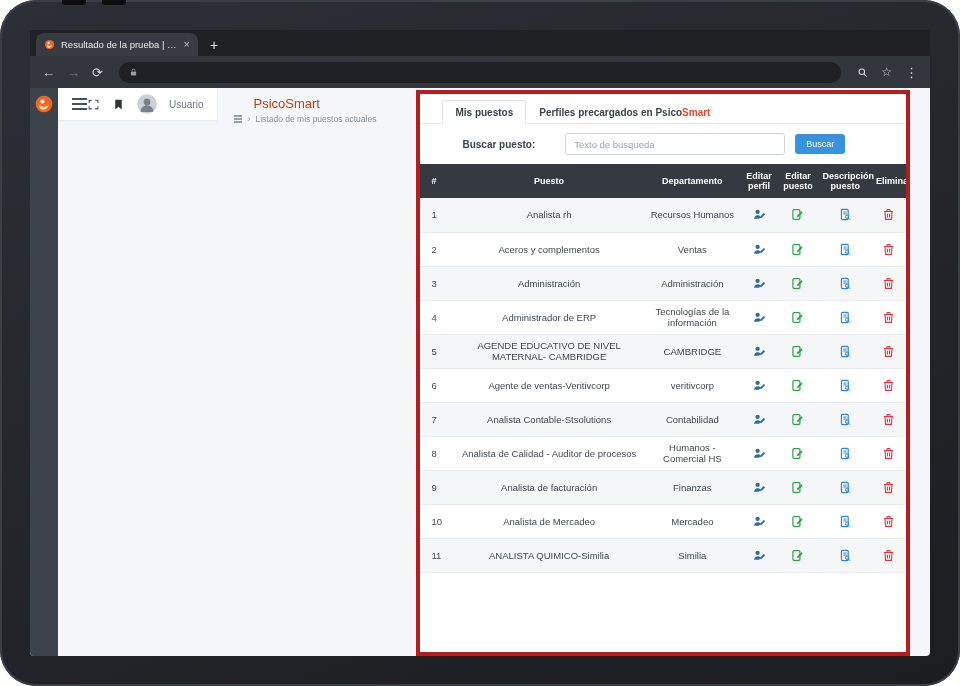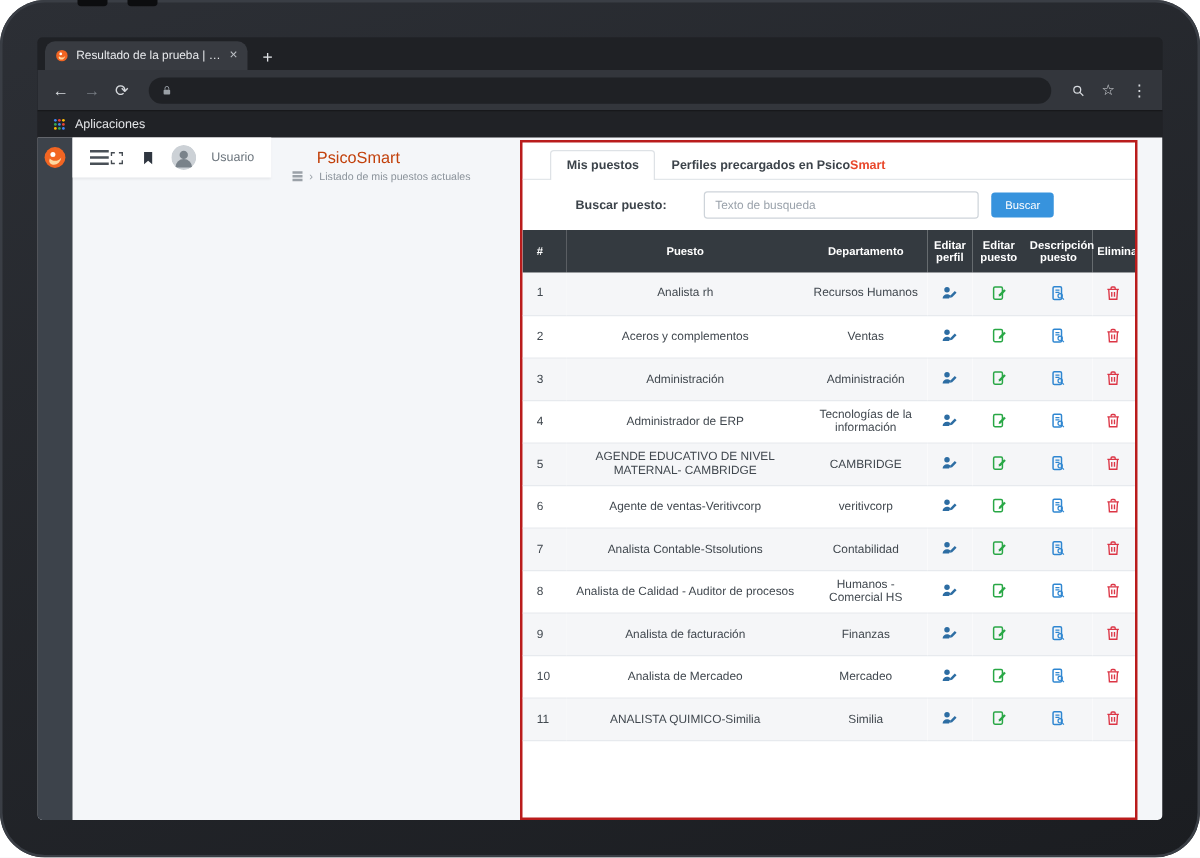--- a/index.html
+++ b/index.html
@@ -46,21 +46,21 @@
 
   .pagehead { display:flex; justify-content:space-between; align-items:flex-start; padding:8px 10px 6px 17px; }
   .ptitle { font-size:13px; font-weight:normal; color:#c2410c;margin-left:19px; }
   .breadcrumb { display:flex; align-items:center; gap:5px; margin-top:3px; color:#8b939b; font-size:8.5px; }
   .bc-lines { display:flex; flex-direction:column; gap:1.5px; width:8px; }
   .bc-lines i { height:1.5px; background:#9aa1a8; display:block; }
   .bc-chev { font-size:9px; color:#9aa1a8; }
   .actions { display:flex; gap:6px; }
   .btn-blue { background:#3793dd; color:#fff; border:none; border-radius:3px; font-size:9px; padding:4px 9px; font-family:inherit; cursor:pointer; white-space:nowrap; }
 
-  .card { background:#fff; border:2px solid #b91c1c; margin:2px 20px 0 30px; flex:1; display:flex; flex-direction:column; min-height:0; overflow:hidden; }
+  .card { background:#fff; border:4px solid #b91c1c; margin:2px 20px 0 30px; flex:1; display:flex; flex-direction:column; min-height:0; overflow:hidden; }
   .navtabs { display:flex; padding:6px 0 0 22px; border-bottom:1px solid #e3e7ea; flex:none; }
   .ctab { font-size:10px; font-weight:bold; color:#3c434a; padding:6px 12px; border:1px solid transparent; border-bottom:none; border-radius:3px 3px 0 0; margin-bottom:-1px; cursor:pointer; }
   .ctab.active { background:#fff; border-color:#dee2e6; box-shadow:0 1px 0 #fff; }
   .brand-smart { color:#e8472b; }
 
   .searchrow { display:flex; align-items:center; margin:9px 0 9px 42px; flex:none; }
   .slabel { font-size:10px; font-weight:bold; color:#3c434a; }
   .sinput { margin-left:30px; width:220px; height:22px; border:1px solid #ced4da; border-radius:3px; font-size:9.5px; padding:0 8px; color:#495057; font-family:inherit; background:#fff; }
   .sinput::placeholder { color:#9aa2ab; }
   .sbtn { margin-left:10px; padding:5px 11px; }
@@ -171,26 +171,20 @@
         </div>
         <div class="tool-right">
           <svg class="ic-sm">
               <use href="#i-search"></use>
             </svg>
           <span class="navicon" style="font-size:12px">☆</span>
           <span class="navicon">⋮</span>
         </div>
       </div>
 
-      <div class="bookmarks">
-        <svg class="ic-sm">
-            <use href="#i-apps"></use>
-          </svg>
-        <span>Aplicaciones</span>
-      </div>
 
       <div class="app">
         <div class="sidebar">
           <svg class="logo">
               <use href="#i-logo"></use>
             </svg>
         </div>
 
         <div class="appmain">
 

